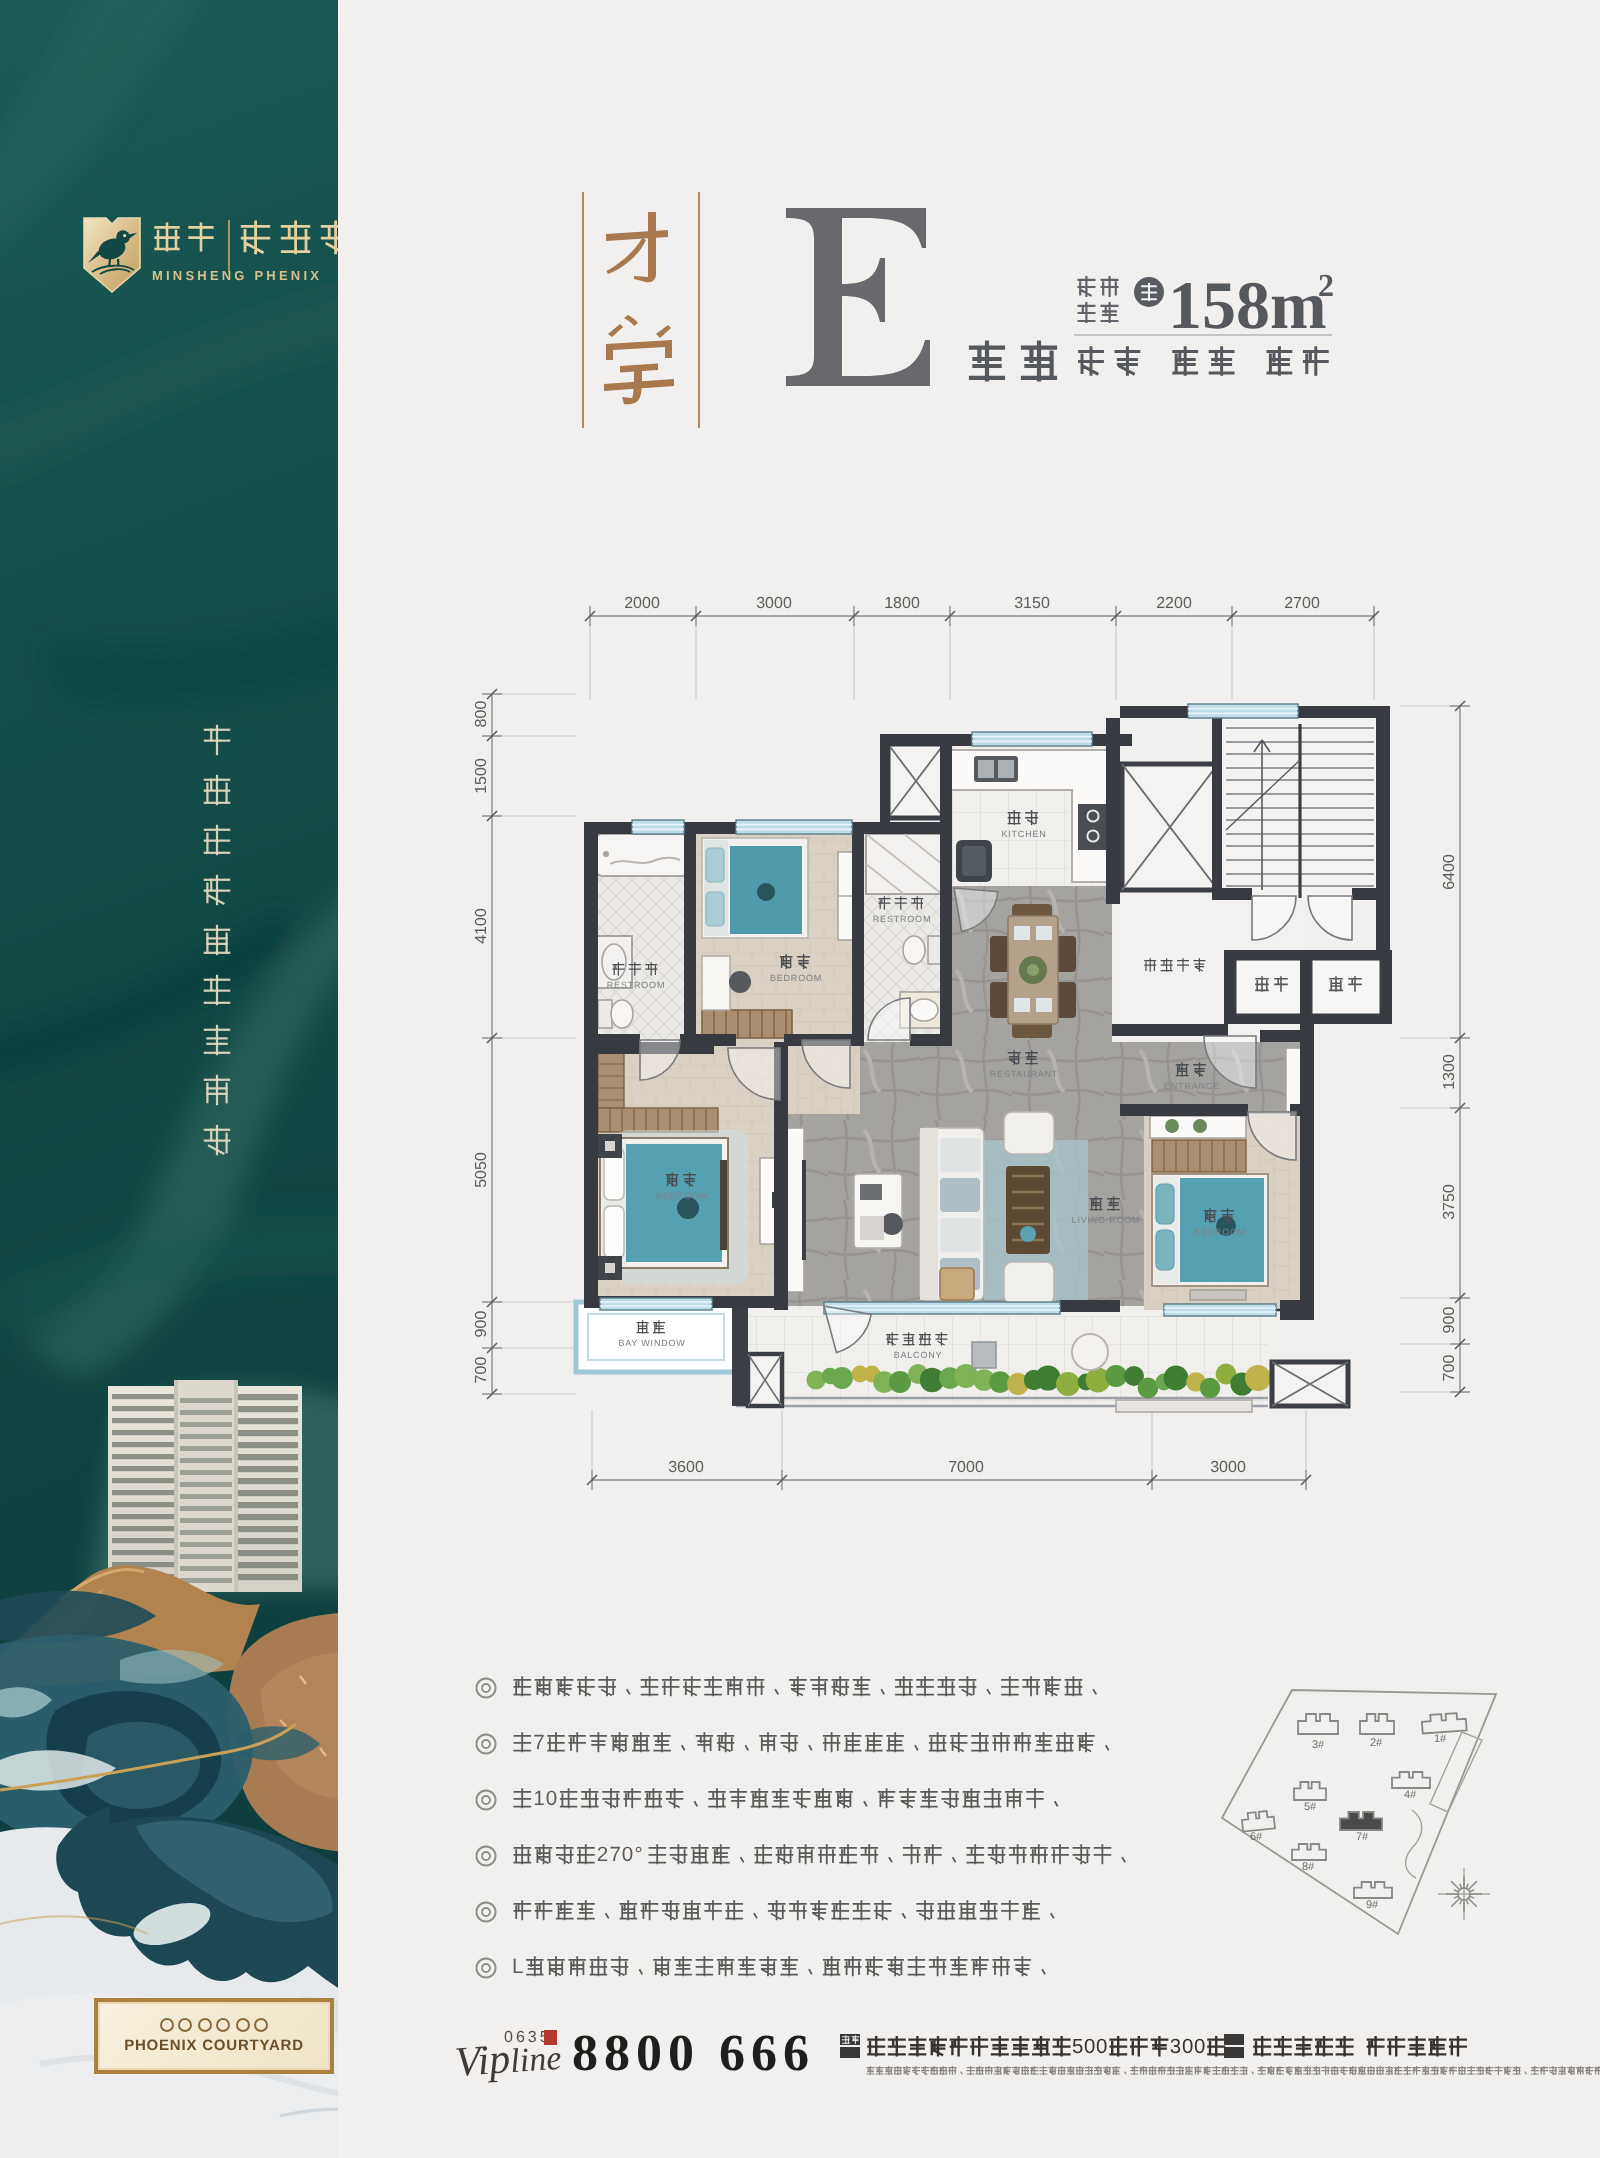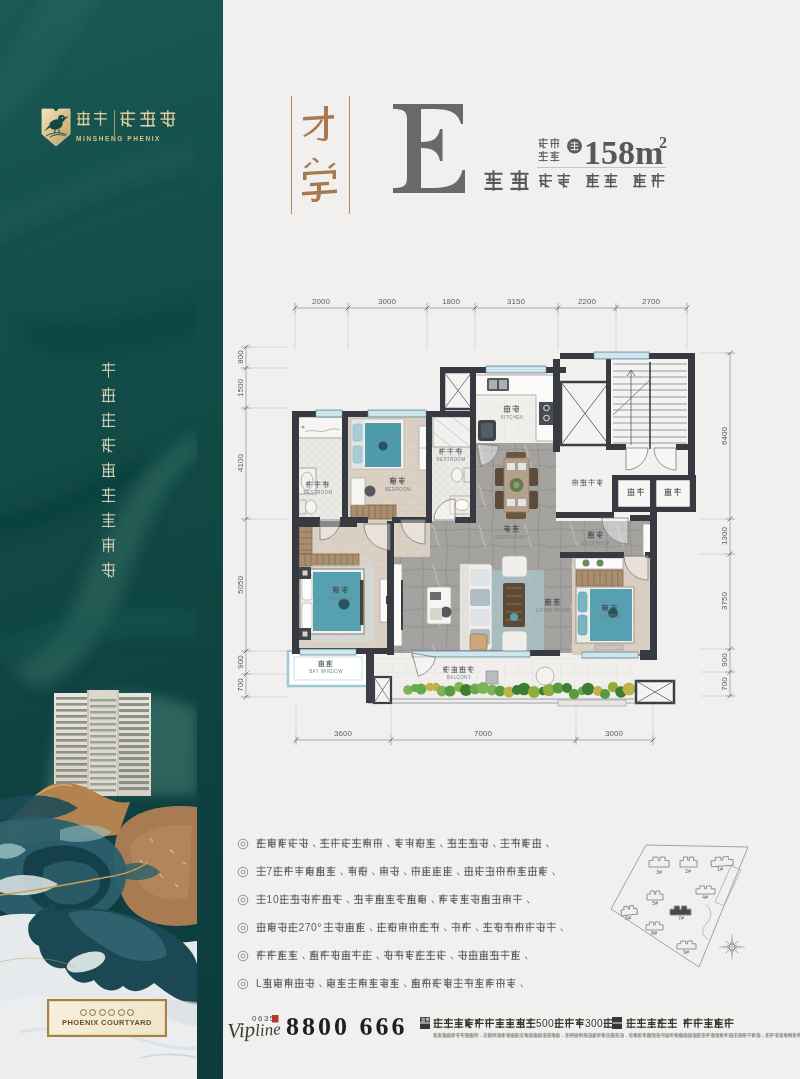--- a/index.html
+++ b/index.html
@@ -1,20 +1,20 @@
 <!DOCTYPE html>
 <html><head><meta charset="utf-8">
 <style>
 html,body{margin:0;padding:0;}
 body{width:800px;height:1079px;position:relative;background:#f1f0ee;font-family:"Liberation Sans",sans-serif;overflow:hidden;}
 .abs{position:absolute;}
 </style></head>
 <body>
 
-<div class="abs" style="left:0;top:0;width:223px;height:1079px;background:linear-gradient(160deg,#1a5a55 0%,#14504c 22%,#114844 48%,#0e403f 75%,#0d3b3b 100%);overflow:hidden">
+<div class="abs" style="left:0;top:0;width:169px;height:1079px;background:linear-gradient(160deg,#1a5a55 0%,#14504c 22%,#114844 48%,#0e403f 75%,#0d3b3b 100%);overflow:hidden">
 
 <svg class="abs" style="left:0;top:0" width="197" height="1079" viewBox="0 0 197 1079">
 <g filter="url(#blur1)">
 <path d="M-10,130 C40,90 80,30 110,-20 L60,-30 C30,20 0,70 -20,100 Z" fill="#2d6a60" opacity="0.35"></path>
 <path d="M-10,210 C60,190 120,150 197,140 L197,170 C120,180 50,220 -10,245 Z" fill="#1d5a53" opacity="0.5"></path>
 <path d="M197,300 C140,320 80,330 20,320 L30,350 C90,360 150,345 197,330 Z" fill="#0c3c3c" opacity="0.4"></path>
 <path d="M197,430 C150,460 110,520 80,590 C60,640 40,660 10,670 L40,690 C80,670 110,630 130,570 C150,515 175,470 197,455 Z" fill="#4d8a7e" opacity="0.3"></path>
 <path d="M-10,520 C40,510 90,490 140,455 L150,470 C100,505 50,525 -10,540 Z" fill="#0b3838" opacity="0.5"></path>
 <path d="M0,640 C50,620 120,600 197,610 L197,640 C120,630 60,650 0,665 Z" fill="#1a574f" opacity="0.5"></path>
 </g>

